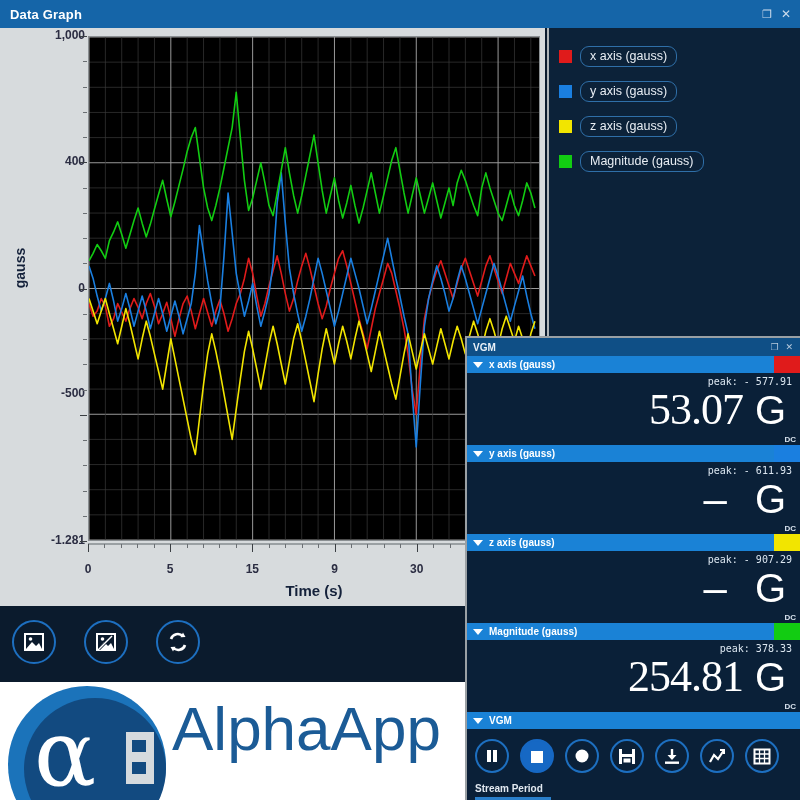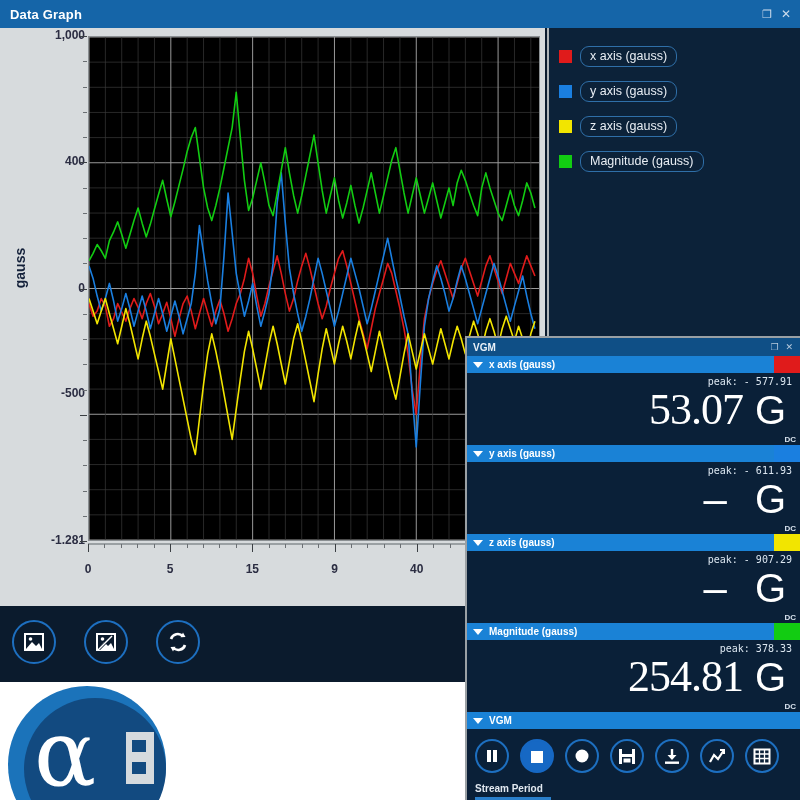--- a/index.html
+++ b/index.html
@@ -319,21 +319,21 @@
         <div id="xticks">
             <div class="xtick-mark" style="left: 0px;"></div>
             <div class="xtick-label" style="left: 0px;">0</div>
             <div class="xtick-mark" style="left: 82.1818px;"></div>
             <div class="xtick-label" style="left: 82.1818px;">5</div>
             <div class="xtick-mark" style="left: 164.364px;"></div>
             <div class="xtick-label" style="left: 164.364px;">15</div>
             <div class="xtick-mark" style="left: 246.545px;"></div>
             <div class="xtick-label" style="left: 246.545px;">9</div>
             <div class="xtick-mark" style="left: 328.727px;"></div>
-            <div class="xtick-label" style="left: 328.727px;">40</div>
+            <div class="xtick-label" style="left: 328.727px;">30</div>
             <div class="xtick-mark" style="left: 410.909px;"></div>
             <div class="xtick-label" style="left: 410.909px;">25</div>
             <div class="xminor-mark" style="left: 16.4364px;"></div>
             <div class="xminor-mark" style="left: 32.8727px;"></div>
             <div class="xminor-mark" style="left: 49.3091px;"></div>
             <div class="xminor-mark" style="left: 65.7455px;"></div>
             <div class="xminor-mark" style="left: 98.6182px;"></div>
             <div class="xminor-mark" style="left: 115.055px;"></div>
             <div class="xminor-mark" style="left: 131.491px;"></div>
             <div class="xminor-mark" style="left: 147.927px;"></div>
@@ -345,20 +345,21 @@
             <div class="xminor-mark" style="left: 279.418px;"></div>
             <div class="xminor-mark" style="left: 295.855px;"></div>
             <div class="xminor-mark" style="left: 312.291px;"></div>
             <div class="xminor-mark" style="left: 345.164px;"></div>
             <div class="xminor-mark" style="left: 361.6px;"></div>
             <div class="xminor-mark" style="left: 378.036px;"></div>
             <div class="xminor-mark" style="left: 394.473px;"></div>
             <div class="xminor-mark" style="left: 427.345px;"></div>
             <div class="xminor-mark" style="left: 443.782px;"></div>
           </div>
+        <div class="xlabel-text">Time (s)</div>
       </div>
     </div>
 
     <div class="legend-panel">
       <div id="legend-rows">
           <div class="legend-row" style="top: 18px;">
             <span class="legend-swatch" style="background: rgb(224, 27, 27);"></span>
             <span class="legend-pill">x axis (gauss)</span>
           </div>
           <div class="legend-row" style="top: 53px;">
@@ -407,20 +408,21 @@
 
   <div class="logo-strip">
     <div class="logo-circle">
       <div class="logo-circle-inner"></div>
       <div class="logo-alpha">α</div>
       <div class="logo-usb">
         <b style="top:8px;"></b>
           <b style="top:30px;"></b>
       </div>
     </div>
+    <div class="logo-word">AlphaApp</div>
   </div>
 
   <div class="vgm-window">
     <div class="vgm-titlebar">
       <span class="vgm-title">VGM</span>
       <span class="vgm-winbtns">
         <span class="vgm-winbtn">❐</span>
         <span class="vgm-winbtn">✕</span>
       </span>
     </div>

